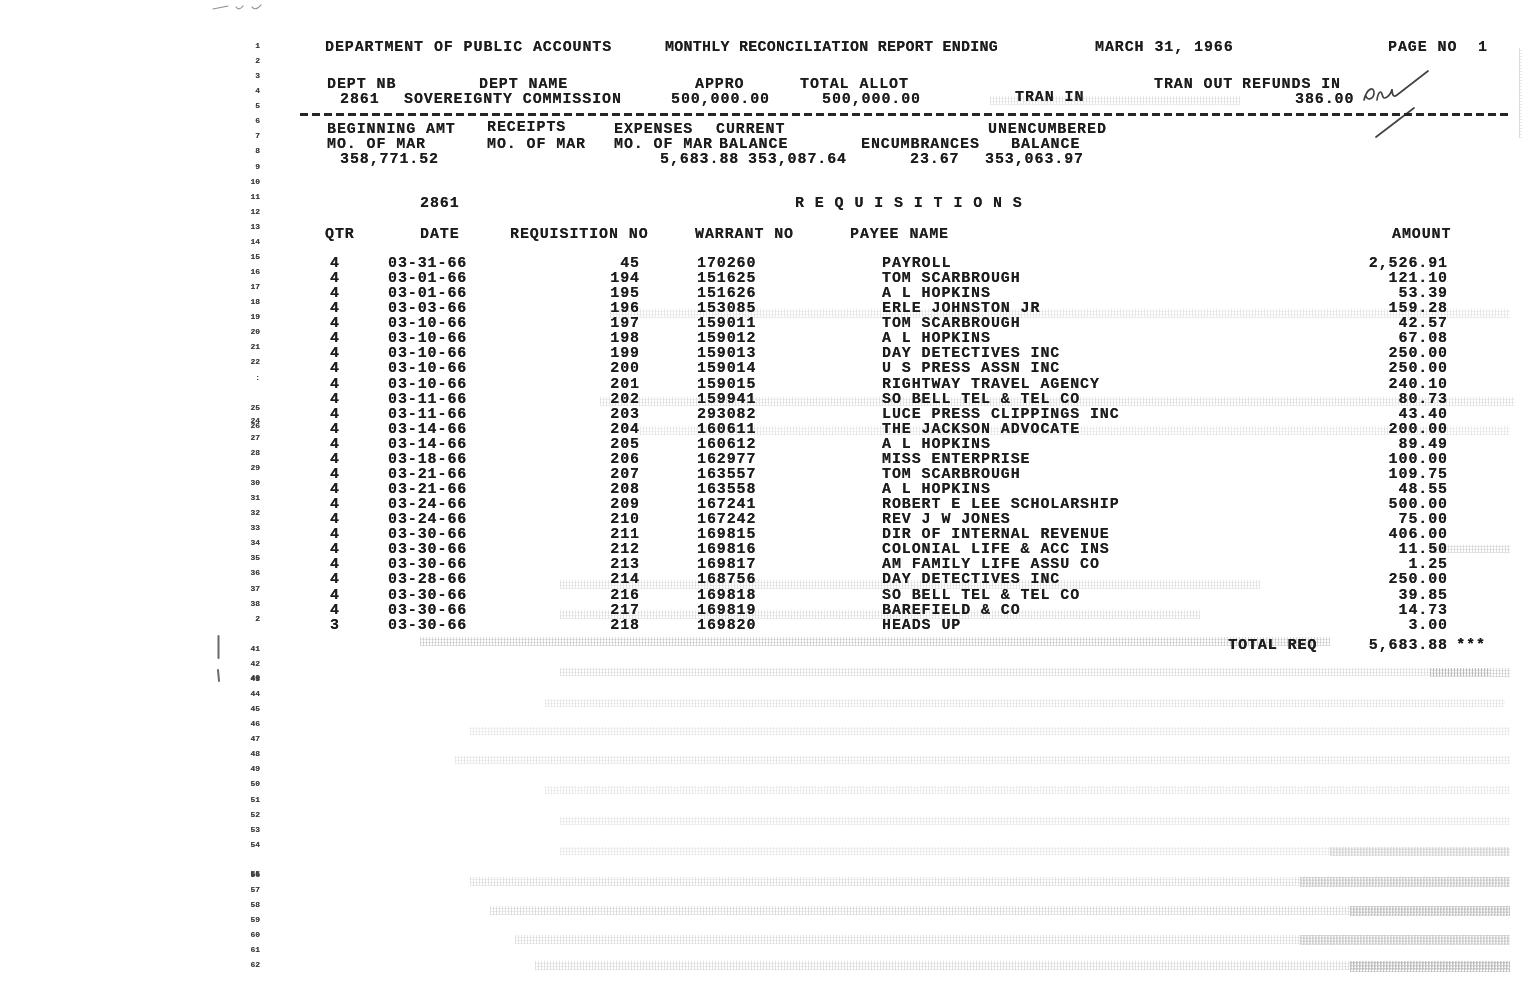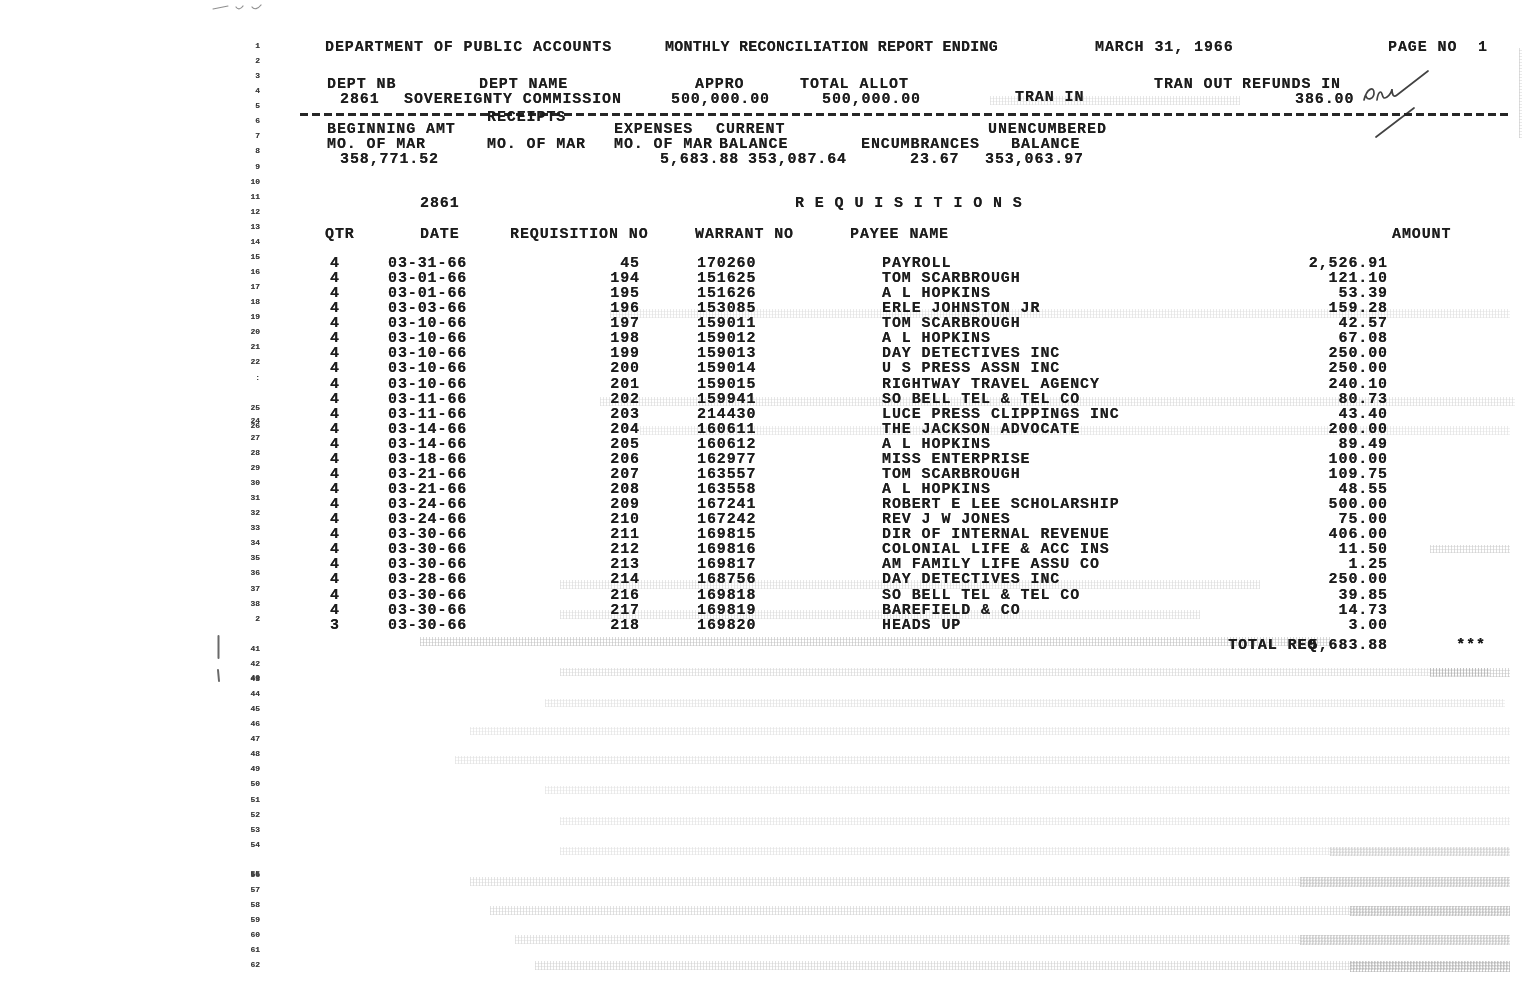--- a/index.html
+++ b/index.html
@@ -21,21 +21,21 @@
     text-shadow:0 0 0.4px rgba(60,60,60,0.6);
   }
   .req-row { position:absolute; left:0; top:0; width:1530px; height:15px; }
   .cell { position:absolute; top:0; font-size:15px; letter-spacing:0.9px; white-space:pre;
           line-height:15px; text-shadow:0 0 0.5px rgba(25,25,25,0.75); }
   .c-qtr   { left:330px; }
   .c-date  { left:388px; }
   .c-req   { left:540px;  width:100px; text-align:right; }
   .c-war   { left:697px; }
   .c-payee { left:850px;margin-left:32px; }
-  .c-amt   { left:1240px; width:148px; text-align:right; }
+  .c-amt   { left:1300px; width:148px; text-align:right; }
   .dashline {
     position:absolute; left:300px; top:113px; width:1212px; height:3px;
     background:repeating-linear-gradient(90deg,#262626 0 8px,transparent 8px 12px);
   }
   .smudge {
     position:absolute;
     background-image:
       repeating-linear-gradient(90deg, rgba(40,40,40,.6) 0 1px, transparent 1px 3px),
       repeating-linear-gradient(0deg,  rgba(40,40,40,.4) 0 1px, transparent 1px 3px);
     filter:blur(.5px);
@@ -61,21 +61,21 @@
 
 <span class="t" style="left:340px; top:92px">2861</span>
 <span class="t" style="left:404px; top:92px">SOVEREIGNTY COMMISSION</span>
 <span class="t" style="left:671px; top:92px">500,000.00</span>
 <span class="t" style="left:822px; top:92px">500,000.00</span>
 <span class="t" style="left:1295px; top:92px">386.00</span>
 
 <div class="dashline"></div>
 
 <span class="t" style="left:327px; top:122px">BEGINNING AMT</span>
-<span class="t" style="left:487px; top:110px">RECEIPTS</span>
+<span class="t" style="left:487px; top:120px">RECEIPTS</span>
 <span class="t" style="left:614px; top:122px">EXPENSES</span>
 <span class="t" style="left:716px; top:122px">CURRENT</span>
 <span class="t" style="left:988px; top:122px">UNENCUMBERED</span>
 
 <span class="t" style="left:327px; top:137px">MO. OF MAR</span>
 <span class="t" style="left:487px; top:137px">MO. OF MAR</span>
 <span class="t" style="left:614px; top:137px">MO. OF MAR</span>
 <span class="t" style="left:719px; top:137px">BALANCE</span>
 <span class="t" style="left:861px; top:137px">ENCUMBRANCES</span>
 <span class="t" style="left:1011px; top:137px">BALANCE</span>
@@ -174,21 +174,21 @@
       <span class="cell c-date">03-11-66</span>
       <span class="cell c-req">202</span>
       <span class="cell c-war">159941</span>
       <span class="cell c-payee">SO BELL TEL &amp; TEL CO</span>
       <span class="cell c-amt">80.73</span>
     </div>
     <div class="req-row" style="top: 406.7px;">
       <span class="cell c-qtr">4</span>
       <span class="cell c-date">03-11-66</span>
       <span class="cell c-req">203</span>
-      <span class="cell c-war">214430</span>
+      <span class="cell c-war">293082</span>
       <span class="cell c-payee">LUCE PRESS CLIPPINGS INC</span>
       <span class="cell c-amt">43.40</span>
     </div>
     <div class="req-row" style="top: 421.77px;">
       <span class="cell c-qtr">4</span>
       <span class="cell c-date">03-14-66</span>
       <span class="cell c-req">204</span>
       <span class="cell c-war">160611</span>
       <span class="cell c-payee">THE JACKSON ADVOCATE</span>
       <span class="cell c-amt">200.00</span>

